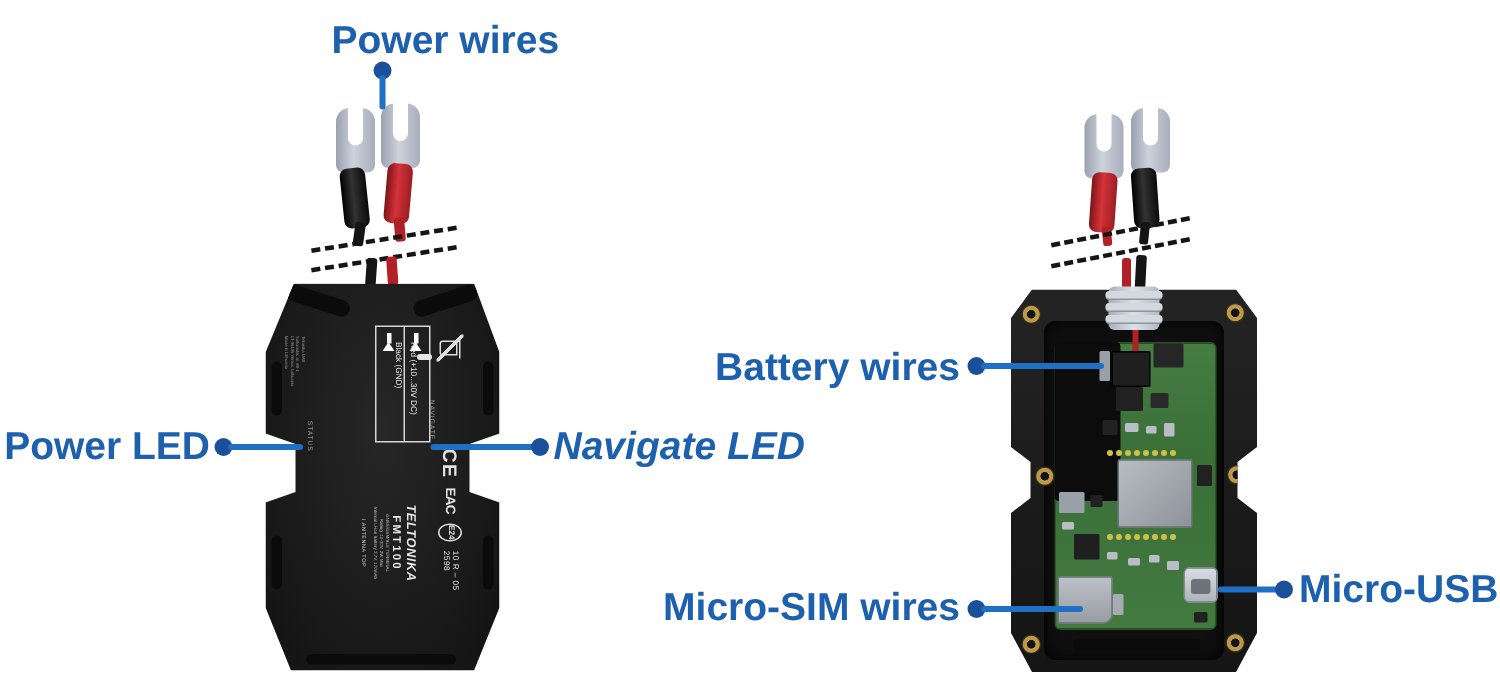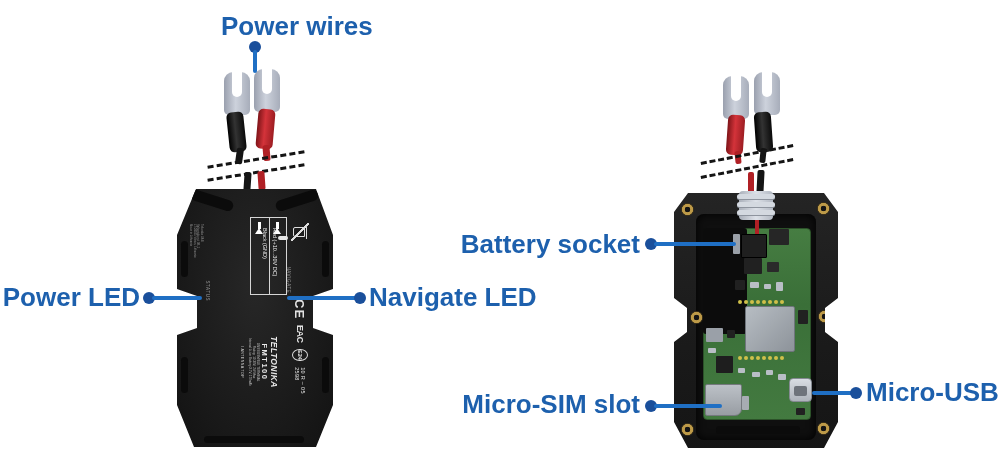--- a/index.html
+++ b/index.html
@@ -174,21 +174,21 @@
     <div class="label" style="left:187px;top:12px;margin-left:34px;">Power wires</div>
     <div class="ldot" style="left:249px;top:41px;"></div>
     <div class="vline" style="left:253px;top:50px;height:23px;"></div>
 
     <div class="label" style="right:860px;top:283px;">Power LED</div>
     <div class="ldot" style="left:143px;top:292px;"></div>
     <div class="lline" style="left:152px;top:296px;width:50px;"></div>
 
     <div class="lline" style="left:287px;top:296px;width:70px;"></div>
     <div class="ldot" style="left:354px;top:292px;"></div>
-    <div class="label" style="left:369px;top:283px;">Navigate LED</div>
+    <div class="label" style="left:369px;top:283px;font-style:italic;">Navigate LED</div>
   </div>
 
   <div>
 
     <div class="fork" style="left:723px;top:76px;">
       <div class="fbody"></div>
       <div class="fnotch"></div>
     </div>
     <div class="fork" style="left:754px;top:72px;">
       <div class="fbody"></div>
@@ -265,25 +265,25 @@
       <div class="screw" style="left:9px;top:231px;"></div>
       <div class="screw" style="left:145px;top:230px;"></div>
     </div>
 
     <div class="grommet">
       <div class="rib" style="top:3px;"></div>
       <div class="rib" style="top:11px;"></div>
       <div class="rib" style="top:19px;"></div>
     </div>
 
-    <div class="label" style="right:360px;top:230px;">Battery socket</div>
+    <div class="label" style="right:360px;top:230px;">Battery wires</div>
     <div class="ldot" style="left:645px;top:238px;"></div>
     <div class="lline" style="left:654px;top:242px;width:82px;"></div>
 
-    <div class="label" style="right:360px;top:390px;">Micro-SIM slot</div>
+    <div class="label" style="right:360px;top:390px;">Micro-SIM wires</div>
     <div class="ldot" style="left:645px;top:400px;"></div>
     <div class="lline" style="left:654px;top:404px;width:68px;"></div>
 
     <div class="lline" style="left:812px;top:391px;width:42px;"></div>
     <div class="ldot" style="left:850px;top:387px;"></div>
     <div class="label" style="left:866px;top:378px;">Micro-USB</div>
   </div>
 </div>
 
 </body></html>

